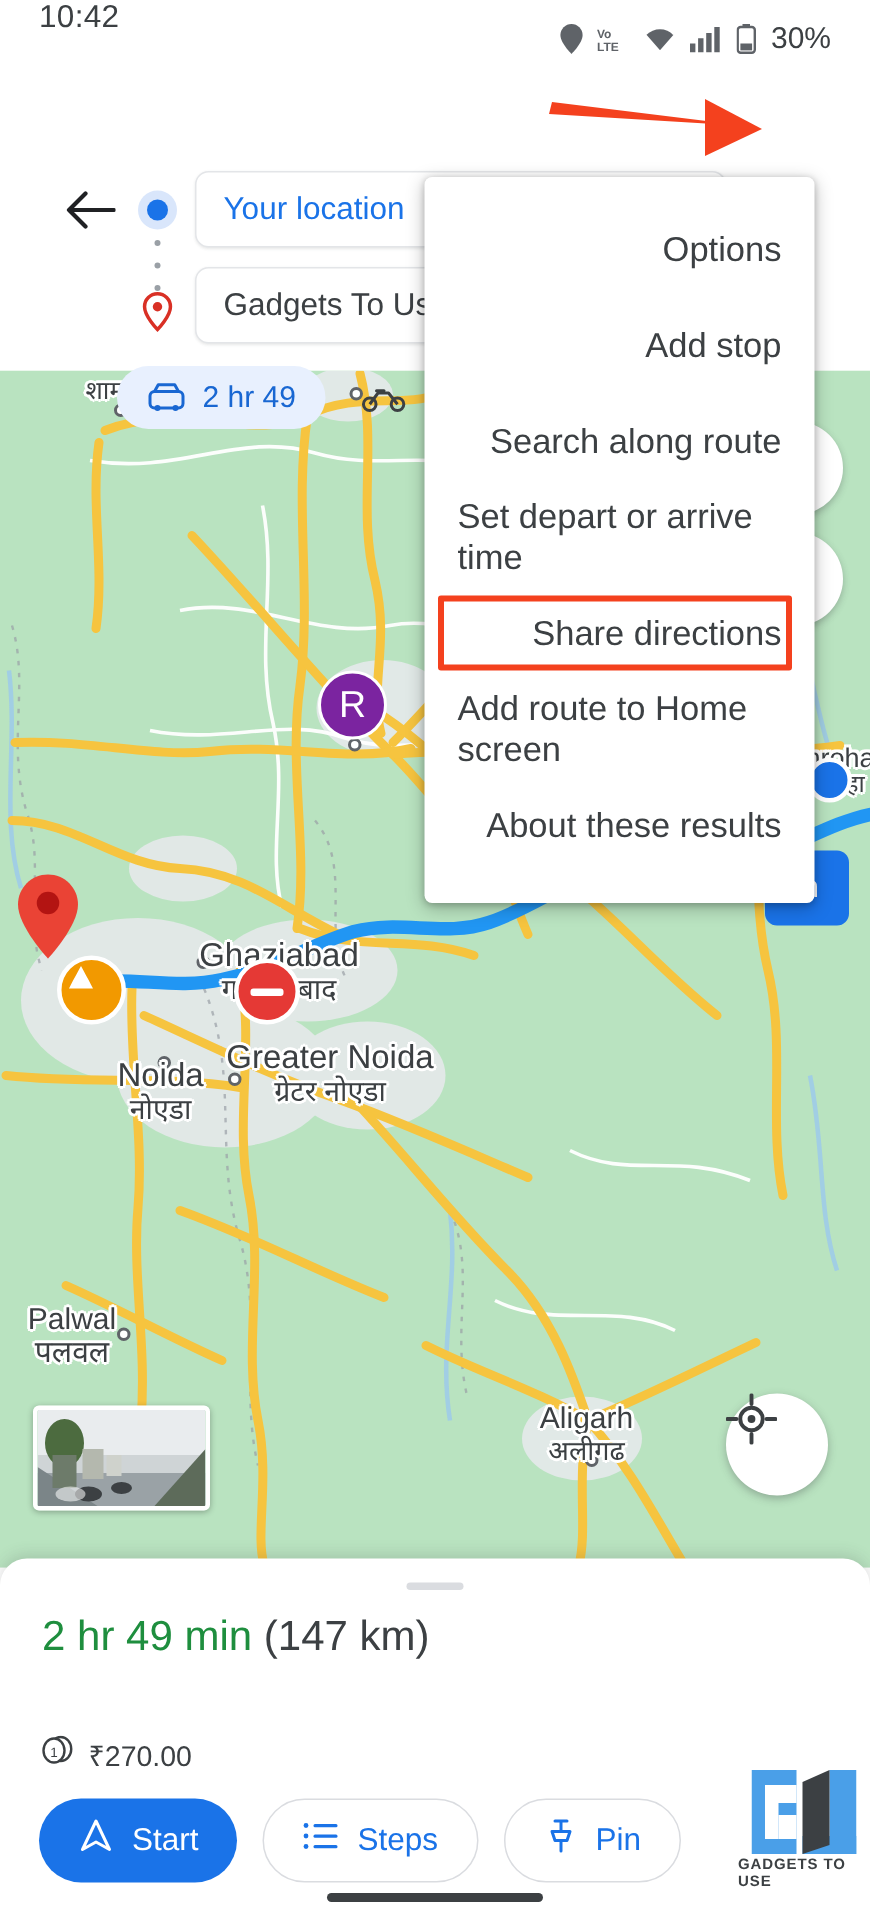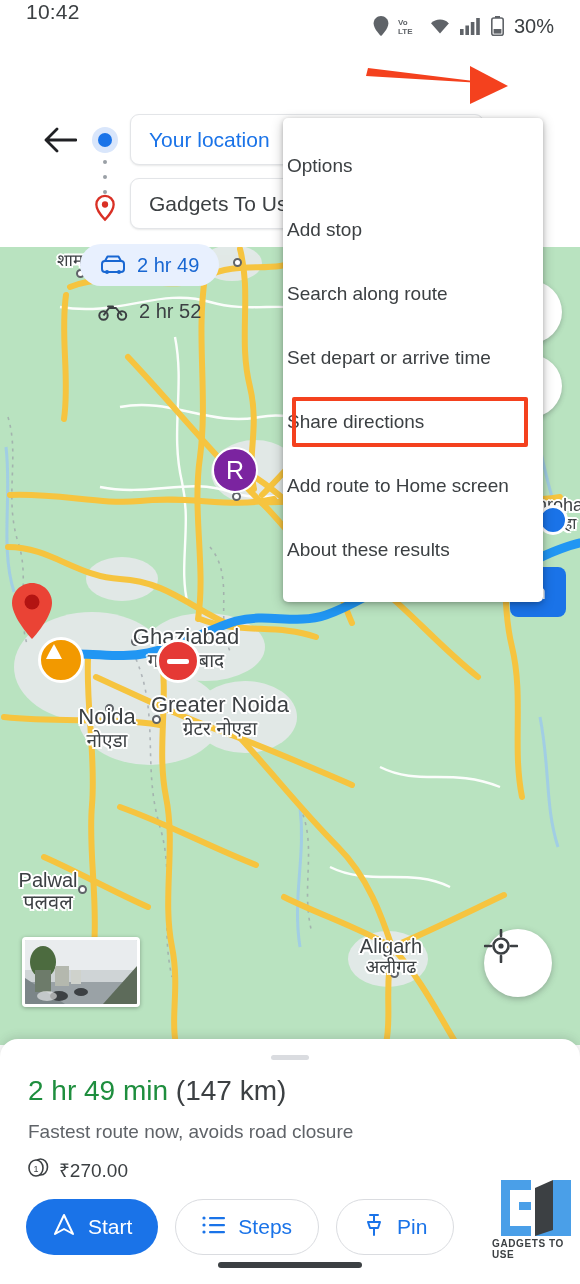--- a/index.html
+++ b/index.html
@@ -49,21 +49,21 @@
   }
   .field-origin { left: 130px; top: 62px; width: 354px; color: #1a73e8; }
   .field-dest  { left: 130px; top: 126px; width: 354px; color: #3c4043; }
   .kebab {
     position: absolute; right: 30px; top: 64px; width: 42px; height: 48px;
     display: flex; flex-direction: column; align-items: center; justify-content: center;
     gap: 5px; cursor: pointer; z-index: 58;
   }
   .kebab span { width: 6px; height: 6px; border-radius: 50%; background: #3c4043; display: block; }
 
-  .modes { position: absolute; left: 78px; top: 192px; display: flex; align-items: center; gap: 4px; flex-direction: column; }
+  .modes { position: absolute; left: 78px; top: 192px; display: flex; gap: 4px; }
   .mode-chip {
     display: flex; align-items: center; gap: 11px; height: 42px;
     padding: 0 20px; border-radius: 21px; font-size: 20px; color: #3c4043; cursor: pointer;
   }
   .mode-chip.active { background: #e8f0fe; color: #1967d2; }
   .mode-chip svg { display: block; }
 
   
   .map {
     position: absolute; left: 0; top: 247px; width: 580px; height: 798px;
@@ -130,22 +130,22 @@
   }
 
   
   .menu {
     position: absolute; left: 283px; top: 118px; width: 260px;
     background: #fff; border-radius: 5px; z-index: 70;
     box-shadow: 0 3px 12px rgba(0,0,0,.26), 0 1px 4px rgba(0,0,0,.18);
     padding: 16px 0 20px 0;
   }
   .menu-item {
-    height: 64px; display: flex; align-items: center; padding: 0 4px;
-    font-size: 19px; color: #3c4043; cursor: pointer; position: relative;
+    height: 64px; display: flex; align-items: center; padding: 0 22px;
+    font-size: 23px; color: #3c4043; cursor: pointer; position: relative; justify-content: flex-end;
   }
   .menu-item.highlight::after {
     content: ""; position: absolute; left: 9px; top: 7px; right: 15px; bottom: 7px;
     border: 4px solid #f4411e; border-radius: 2px; pointer-events: none;
   }
 
   
   .arrow { position: absolute; left: 0; top: 0; width: 580px; height: 1284px; z-index: 80; pointer-events: none; }
 
   
@@ -488,21 +488,20 @@
   </svg>
 
   <div class="sheet">
     <div class="grabber"></div>
 
     <div class="eta-line">
       <span class="eta-time">2 hr 49 min</span>
       <span class="eta-dist">(147 km)</span>
     </div>
 
-    <div class="eta-sub">Fastest route now, avoids road closure</div>
 
     <div class="toll">
       <span>
         <svg width="22" height="20" viewBox="0 0 22 20">
           <ellipse cx="12.5" cy="9" rx="7" ry="8" fill="none" stroke="#3c4043" stroke-width="1.6"></ellipse>
           <ellipse cx="8" cy="10" rx="7" ry="8" fill="#fff" stroke="#3c4043" stroke-width="1.6"></ellipse>
           <text x="8" y="14" font-size="9" text-anchor="middle" fill="#3c4043" font-family="Liberation Sans, sans-serif">1</text>
         </svg>
       </span>
       <span>₹270.00</span>

